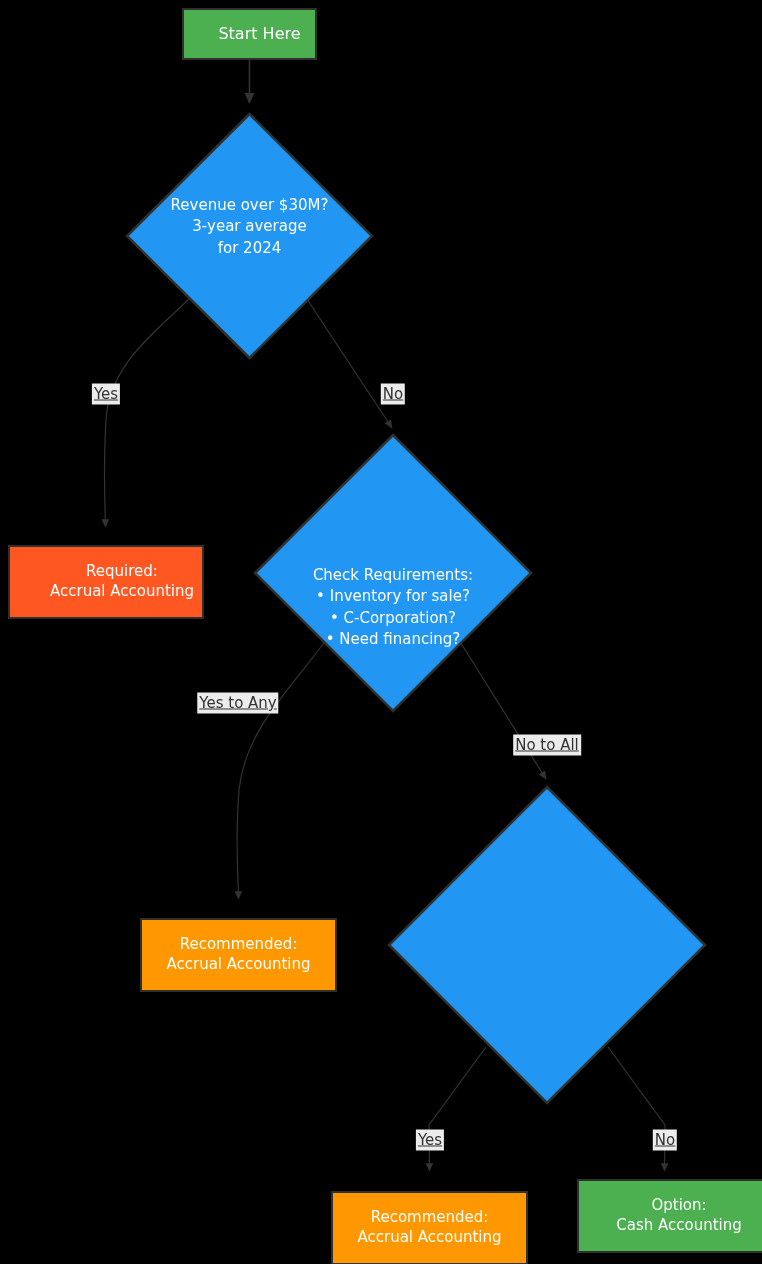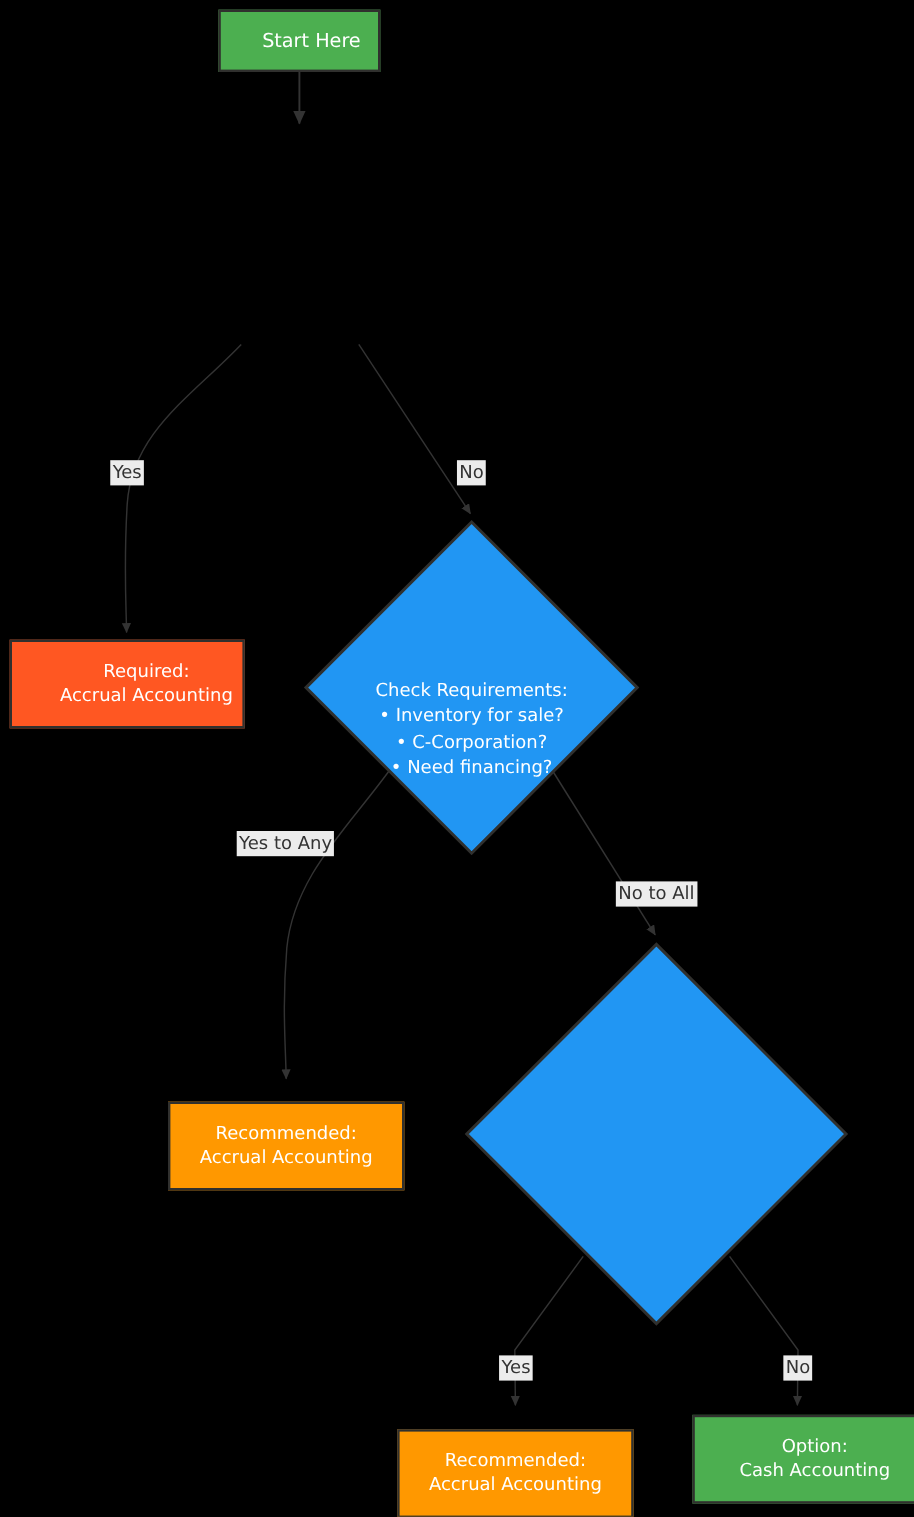--- a/index.html
+++ b/index.html
@@ -70,20 +70,21 @@
 
   .edge-label {
     position: absolute;
     background: #ececec;
     color: #333333;
     font-size: 15px;
     line-height: 19px;
     padding: 1px 2px;
     white-space: nowrap;
     transform: translate(-50%, -50%);
+    text-decoration: underline;
   }
 </style>
 </head>
 <body>
 
 <div id="flowchart-canvas">
 
   <svg class="edge-svg" viewBox="0 0 762 1264">
     <defs>
       <marker id="arrowhead" markerWidth="8" markerHeight="8" refX="6.5" refY="3.2" orient="auto" markerUnits="strokeWidth">
@@ -103,22 +104,30 @@
 
     <path d="M486,1047 L429,1125 L429.5,1171" fill="none" stroke="#333333" stroke-width="1.2" marker-end="url(#arrowhead)"></path>
 
     <path d="M608,1047 L665,1125 L664.5,1171" fill="none" stroke="#333333" stroke-width="1.2" marker-end="url(#arrowhead)"></path>
   </svg>
 
   <div class="node node-rect node-green" style="left:182px; top:8px; width:135px; height:52px; font-size:16px;padding-left:20px;">
     <span class="node-text">Start Here</span>
   </div>
 
+  <div class="diamond-wrap" style="left:125px; top:112px; width:249px; height:248px;">
+    <svg class="diamond-shape" viewBox="0 0 249 248" preserveAspectRatio="none">
+      <polygon points="124.5,2 247,124 124.5,246 2,124" fill="#2196f3" stroke="#30302e" stroke-width="2.5"></polygon>
+    </svg>
+    <div class="diamond-label" style="top:83px; font-size:15px;">Revenue over $30M?
+3-year average
+for 2024</div>
+  </div>
 
-  <div class="node node-rect node-red" style="left:8px; top:533px; width:196px; height:74px; font-size:15px;padding-left:32px;">
+  <div class="node node-rect node-red" style="left:8px; top:545px; width:196px; height:74px; font-size:15px;padding-left:32px;">
     <span class="node-text">Required:
 Accrual Accounting</span>
   </div>
 
   <div class="diamond-wrap" style="left:253px; top:433px; width:280px; height:280px;">
     <svg class="diamond-shape" viewBox="0 0 280 280" preserveAspectRatio="none">
       <polygon points="140,2 278,140 140,278 2,140" fill="#2196f3" stroke="#30302e" stroke-width="2.5"></polygon>
     </svg>
     <div class="diamond-label" style="top:92px; font-size:15px;margin-top:40px;">Check Requirements:
 • Inventory for sale?

